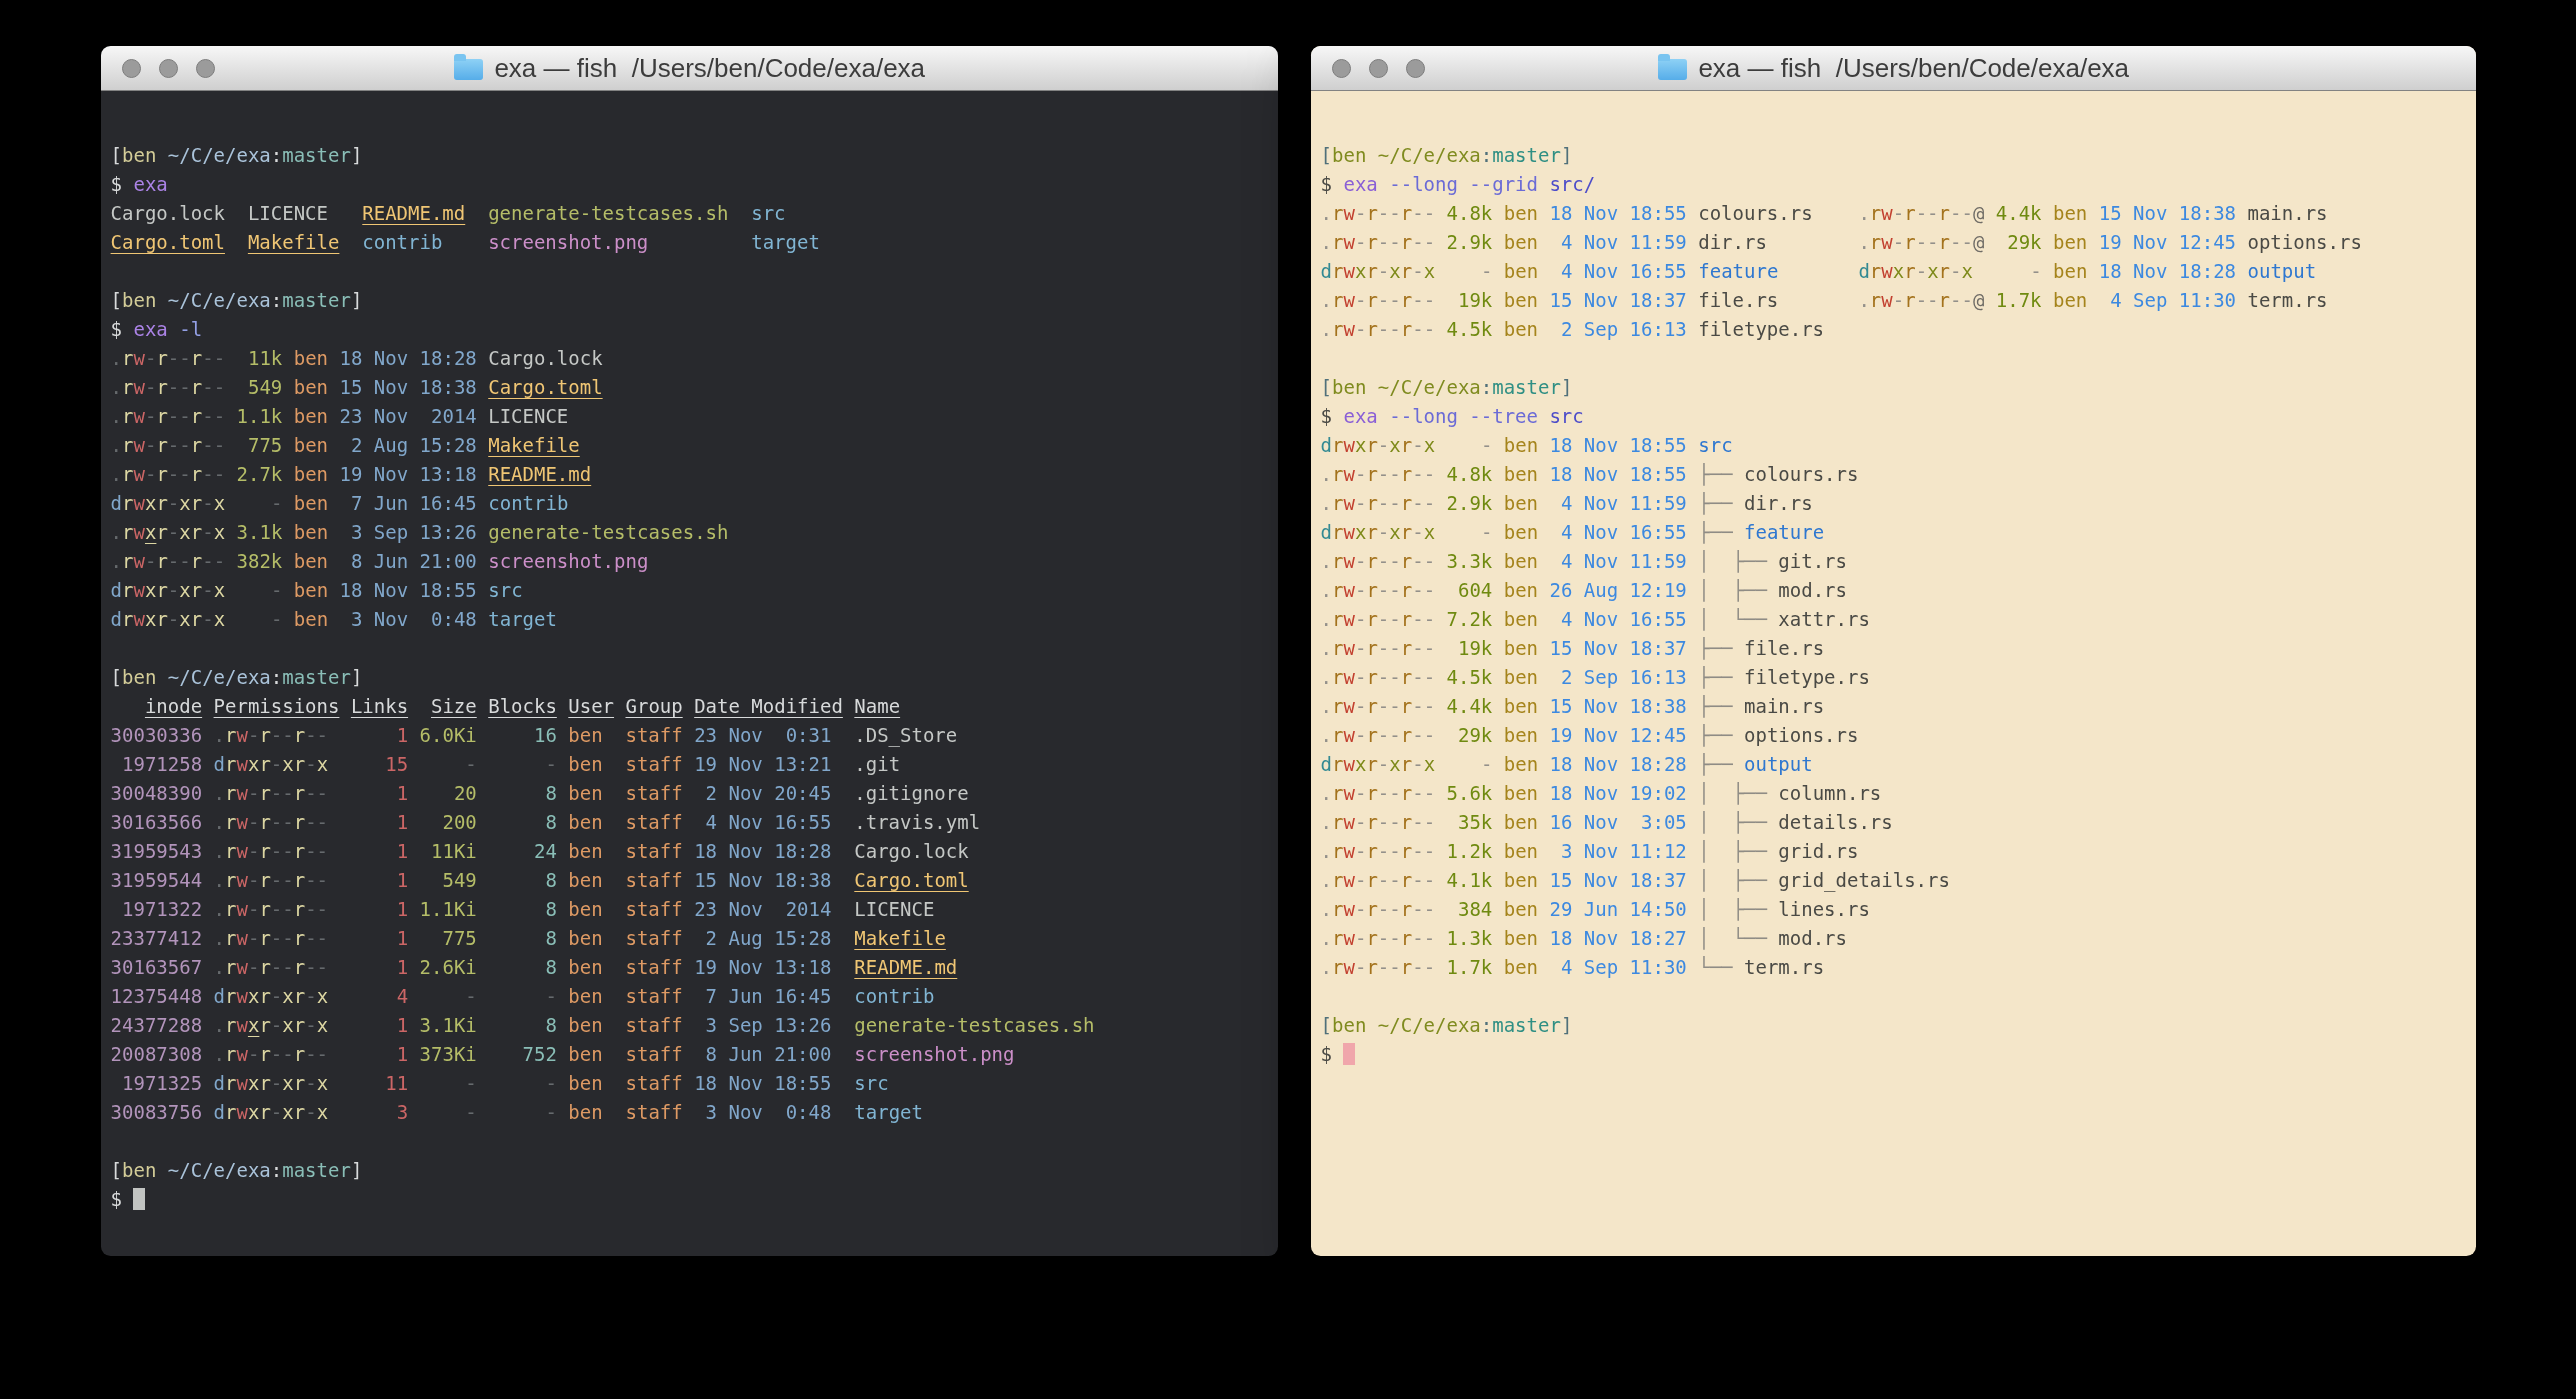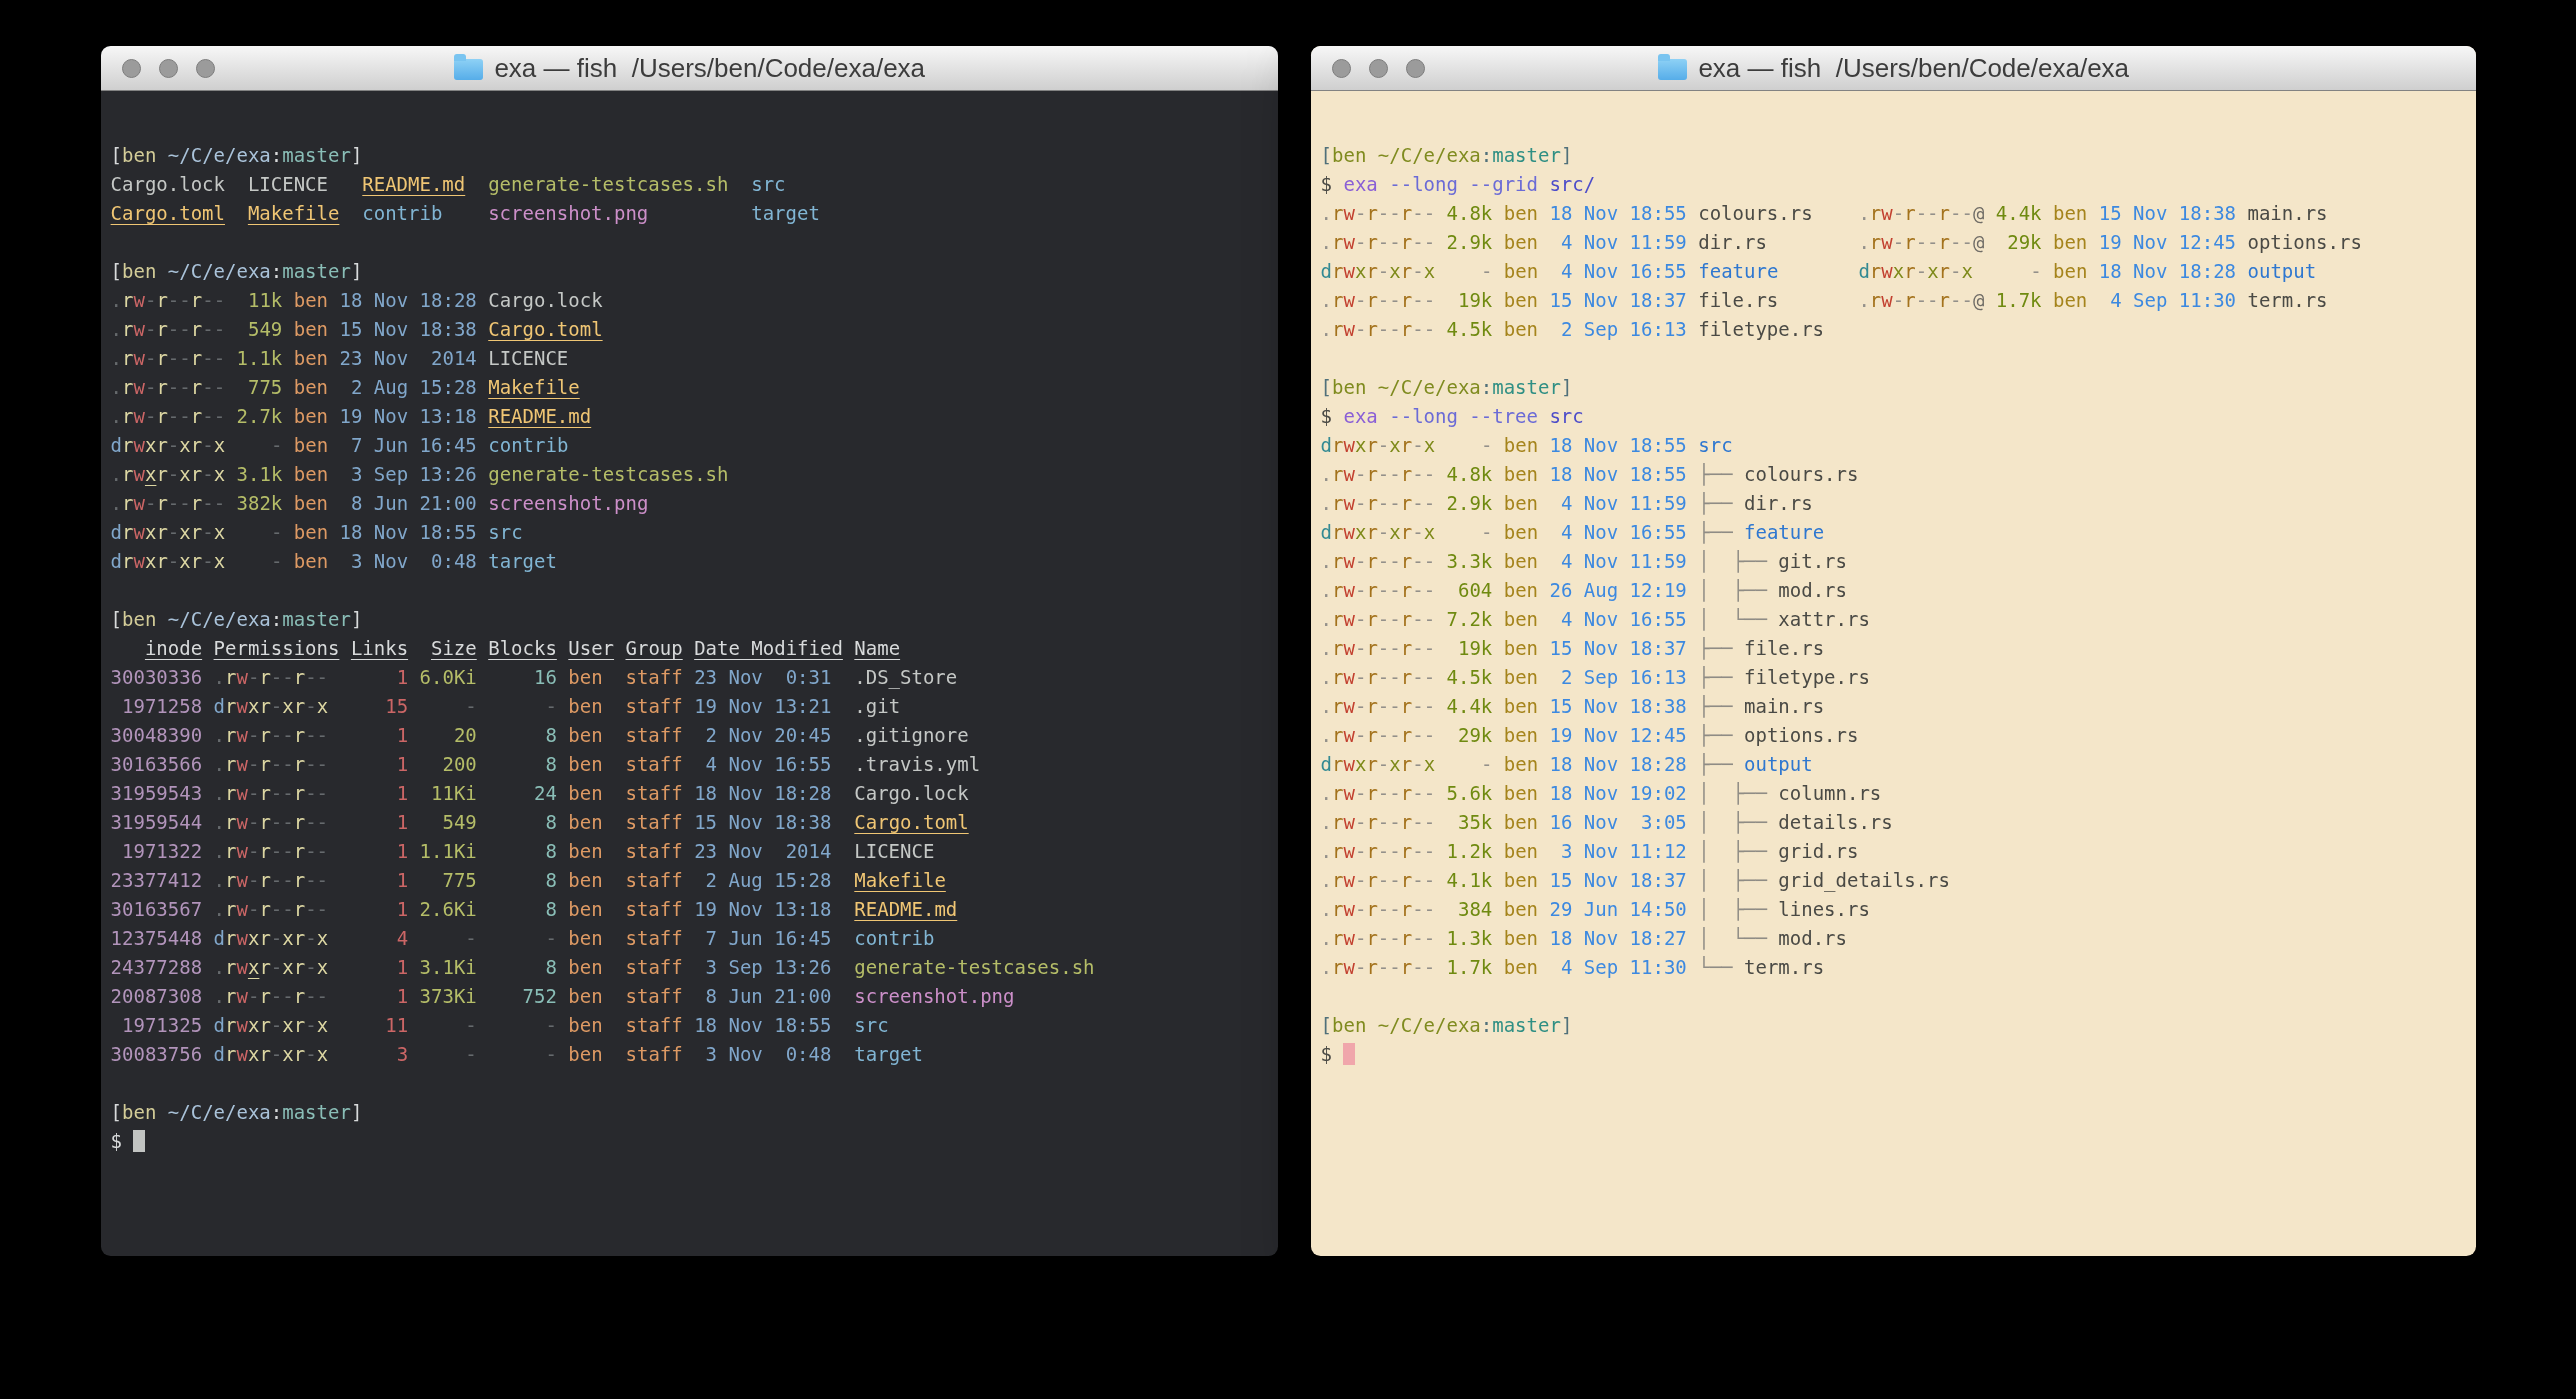--- a/index.html
+++ b/index.html
@@ -38,24 +38,26 @@
       <span class="light"></span>
       <span class="light"></span>
     </div>
     <div class="titlegroup">
       <span class="folder-icon"></span>
       <span class="titletext">exa — fish  /Users/ben/Code/exa/exa</span>
     </div>
   </div>
   <div class="content" id="content-left">
       <div class="tline"><span style="color: rgb(216, 218, 219);">[</span><span style="color: rgb(211, 204, 152);">ben</span><span style="color: rgb(197, 200, 198);"> </span><span style="color: rgb(170, 195, 218);">~/C/e/exa</span><span style="color: rgb(216, 218, 219);">:</span><span style="color: rgb(138, 190, 183);">master</span><span style="color: rgb(216, 218, 219);">]</span></div>
+      <div class="tline"><span style="color: rgb(216, 218, 219);">$ </span><span style="color: rgb(171, 131, 230);">exa</span></div>
       <div class="tline"><span style="color: rgb(197, 200, 198);">Cargo.lock</span><span style="color: rgb(197, 200, 198);">  </span><span style="color: rgb(197, 200, 198);">LICENCE</span><span style="color: rgb(197, 200, 198);">   </span><span style="color: rgb(240, 198, 116); text-decoration: underline;">README.md</span><span style="color: rgb(197, 200, 198);">  </span><span style="color: rgb(181, 189, 104);">generate-testcases.sh</span><span style="color: rgb(197, 200, 198);">  </span><span style="color: rgb(129, 181, 211);">src</span></div>
       <div class="tline"><span style="color: rgb(240, 198, 116); text-decoration: underline;">Cargo.toml</span><span style="color: rgb(197, 200, 198);">  </span><span style="color: rgb(240, 198, 116); text-decoration: underline;">Makefile</span><span style="color: rgb(197, 200, 198);">  </span><span style="color: rgb(129, 181, 211);">contrib</span><span style="color: rgb(197, 200, 198);">    </span><span style="color: rgb(204, 143, 201);">screenshot.png</span><span style="color: rgb(197, 200, 198);">         </span><span style="color: rgb(129, 181, 211);">target</span></div>
       <div class="tline">&nbsp;</div>
       <div class="tline"><span style="color: rgb(216, 218, 219);">[</span><span style="color: rgb(211, 204, 152);">ben</span><span style="color: rgb(197, 200, 198);"> </span><span style="color: rgb(170, 195, 218);">~/C/e/exa</span><span style="color: rgb(216, 218, 219);">:</span><span style="color: rgb(138, 190, 183);">master</span><span style="color: rgb(216, 218, 219);">]</span></div>
+      <div class="tline"><span style="color: rgb(216, 218, 219);">$ </span><span style="color: rgb(171, 131, 230);">exa</span><span style="color: rgb(148, 160, 230);"> -l</span></div>
       <div class="tline"><span style="color: rgb(102, 106, 109);">.</span><span style="color: rgb(221, 215, 163);">r</span><span style="color: rgb(204, 102, 102);">w</span><span style="color: rgb(102, 106, 109);">-</span><span style="color: rgb(221, 215, 163);">r</span><span style="color: rgb(102, 106, 109);">--</span><span style="color: rgb(221, 215, 163);">r</span><span style="color: rgb(102, 106, 109);">--</span><span style="color: rgb(181, 189, 104);">  11k</span><span style="color: rgb(222, 154, 100);"> ben</span><span style="color: rgb(129, 167, 203);"> 18 Nov 18:28</span><span style="color: rgb(197, 200, 198);"> Cargo.lock</span></div>
       <div class="tline"><span style="color: rgb(102, 106, 109);">.</span><span style="color: rgb(221, 215, 163);">r</span><span style="color: rgb(204, 102, 102);">w</span><span style="color: rgb(102, 106, 109);">-</span><span style="color: rgb(221, 215, 163);">r</span><span style="color: rgb(102, 106, 109);">--</span><span style="color: rgb(221, 215, 163);">r</span><span style="color: rgb(102, 106, 109);">--</span><span style="color: rgb(181, 189, 104);">  549</span><span style="color: rgb(222, 154, 100);"> ben</span><span style="color: rgb(129, 167, 203);"> 15 Nov 18:38</span><span style="color: rgb(197, 200, 198);"> </span><span style="color: rgb(240, 198, 116); text-decoration: underline;">Cargo.toml</span></div>
       <div class="tline"><span style="color: rgb(102, 106, 109);">.</span><span style="color: rgb(221, 215, 163);">r</span><span style="color: rgb(204, 102, 102);">w</span><span style="color: rgb(102, 106, 109);">-</span><span style="color: rgb(221, 215, 163);">r</span><span style="color: rgb(102, 106, 109);">--</span><span style="color: rgb(221, 215, 163);">r</span><span style="color: rgb(102, 106, 109);">--</span><span style="color: rgb(181, 189, 104);"> 1.1k</span><span style="color: rgb(222, 154, 100);"> ben</span><span style="color: rgb(129, 167, 203);"> 23 Nov  2014</span><span style="color: rgb(197, 200, 198);"> LICENCE</span></div>
       <div class="tline"><span style="color: rgb(102, 106, 109);">.</span><span style="color: rgb(221, 215, 163);">r</span><span style="color: rgb(204, 102, 102);">w</span><span style="color: rgb(102, 106, 109);">-</span><span style="color: rgb(221, 215, 163);">r</span><span style="color: rgb(102, 106, 109);">--</span><span style="color: rgb(221, 215, 163);">r</span><span style="color: rgb(102, 106, 109);">--</span><span style="color: rgb(181, 189, 104);">  775</span><span style="color: rgb(222, 154, 100);"> ben</span><span style="color: rgb(129, 167, 203);">  2 Aug 15:28</span><span style="color: rgb(197, 200, 198);"> </span><span style="color: rgb(240, 198, 116); text-decoration: underline;">Makefile</span></div>
       <div class="tline"><span style="color: rgb(102, 106, 109);">.</span><span style="color: rgb(221, 215, 163);">r</span><span style="color: rgb(204, 102, 102);">w</span><span style="color: rgb(102, 106, 109);">-</span><span style="color: rgb(221, 215, 163);">r</span><span style="color: rgb(102, 106, 109);">--</span><span style="color: rgb(221, 215, 163);">r</span><span style="color: rgb(102, 106, 109);">--</span><span style="color: rgb(181, 189, 104);"> 2.7k</span><span style="color: rgb(222, 154, 100);"> ben</span><span style="color: rgb(129, 167, 203);"> 19 Nov 13:18</span><span style="color: rgb(197, 200, 198);"> </span><span style="color: rgb(240, 198, 116); text-decoration: underline;">README.md</span></div>
       <div class="tline"><span style="color: rgb(129, 167, 203);">d</span><span style="color: rgb(221, 215, 163);">r</span><span style="color: rgb(204, 102, 102);">w</span><span style="color: rgb(221, 215, 163);">x</span><span style="color: rgb(221, 215, 163);">r</span><span style="color: rgb(102, 106, 109);">-</span><span style="color: rgb(221, 215, 163);">x</span><span style="color: rgb(221, 215, 163);">r</span><span style="color: rgb(102, 106, 109);">-</span><span style="color: rgb(221, 215, 163);">x</span><span style="color: rgb(102, 106, 109);">    -</span><span style="color: rgb(222, 154, 100);"> ben</span><span style="color: rgb(129, 167, 203);">  7 Jun 16:45</span><span style="color: rgb(129, 181, 211);"> contrib</span></div>
       <div class="tline"><span style="color: rgb(102, 106, 109);">.</span><span style="color: rgb(221, 215, 163);">r</span><span style="color: rgb(204, 102, 102);">w</span><span style="color: rgb(221, 215, 163); text-decoration: underline;">x</span><span style="color: rgb(221, 215, 163);">r</span><span style="color: rgb(102, 106, 109);">-</span><span style="color: rgb(221, 215, 163);">x</span><span style="color: rgb(221, 215, 163);">r</span><span style="color: rgb(102, 106, 109);">-</span><span style="color: rgb(221, 215, 163);">x</span><span style="color: rgb(181, 189, 104);"> 3.1k</span><span style="color: rgb(222, 154, 100);"> ben</span><span style="color: rgb(129, 167, 203);">  3 Sep 13:26</span><span style="color: rgb(181, 189, 104);"> generate-testcases.sh</span></div>
       <div class="tline"><span style="color: rgb(102, 106, 109);">.</span><span style="color: rgb(221, 215, 163);">r</span><span style="color: rgb(204, 102, 102);">w</span><span style="color: rgb(102, 106, 109);">-</span><span style="color: rgb(221, 215, 163);">r</span><span style="color: rgb(102, 106, 109);">--</span><span style="color: rgb(221, 215, 163);">r</span><span style="color: rgb(102, 106, 109);">--</span><span style="color: rgb(181, 189, 104);"> 382k</span><span style="color: rgb(222, 154, 100);"> ben</span><span style="color: rgb(129, 167, 203);">  8 Jun 21:00</span><span style="color: rgb(204, 143, 201);"> screenshot.png</span></div>
       <div class="tline"><span style="color: rgb(129, 167, 203);">d</span><span style="color: rgb(221, 215, 163);">r</span><span style="color: rgb(204, 102, 102);">w</span><span style="color: rgb(221, 215, 163);">x</span><span style="color: rgb(221, 215, 163);">r</span><span style="color: rgb(102, 106, 109);">-</span><span style="color: rgb(221, 215, 163);">x</span><span style="color: rgb(221, 215, 163);">r</span><span style="color: rgb(102, 106, 109);">-</span><span style="color: rgb(221, 215, 163);">x</span><span style="color: rgb(102, 106, 109);">    -</span><span style="color: rgb(222, 154, 100);"> ben</span><span style="color: rgb(129, 167, 203);"> 18 Nov 18:55</span><span style="color: rgb(129, 181, 211);"> src</span></div>
       <div class="tline"><span style="color: rgb(129, 167, 203);">d</span><span style="color: rgb(221, 215, 163);">r</span><span style="color: rgb(204, 102, 102);">w</span><span style="color: rgb(221, 215, 163);">x</span><span style="color: rgb(221, 215, 163);">r</span><span style="color: rgb(102, 106, 109);">-</span><span style="color: rgb(221, 215, 163);">x</span><span style="color: rgb(221, 215, 163);">r</span><span style="color: rgb(102, 106, 109);">-</span><span style="color: rgb(221, 215, 163);">x</span><span style="color: rgb(102, 106, 109);">    -</span><span style="color: rgb(222, 154, 100);"> ben</span><span style="color: rgb(129, 167, 203);">  3 Nov  0:48</span><span style="color: rgb(129, 181, 211);"> target</span></div>

